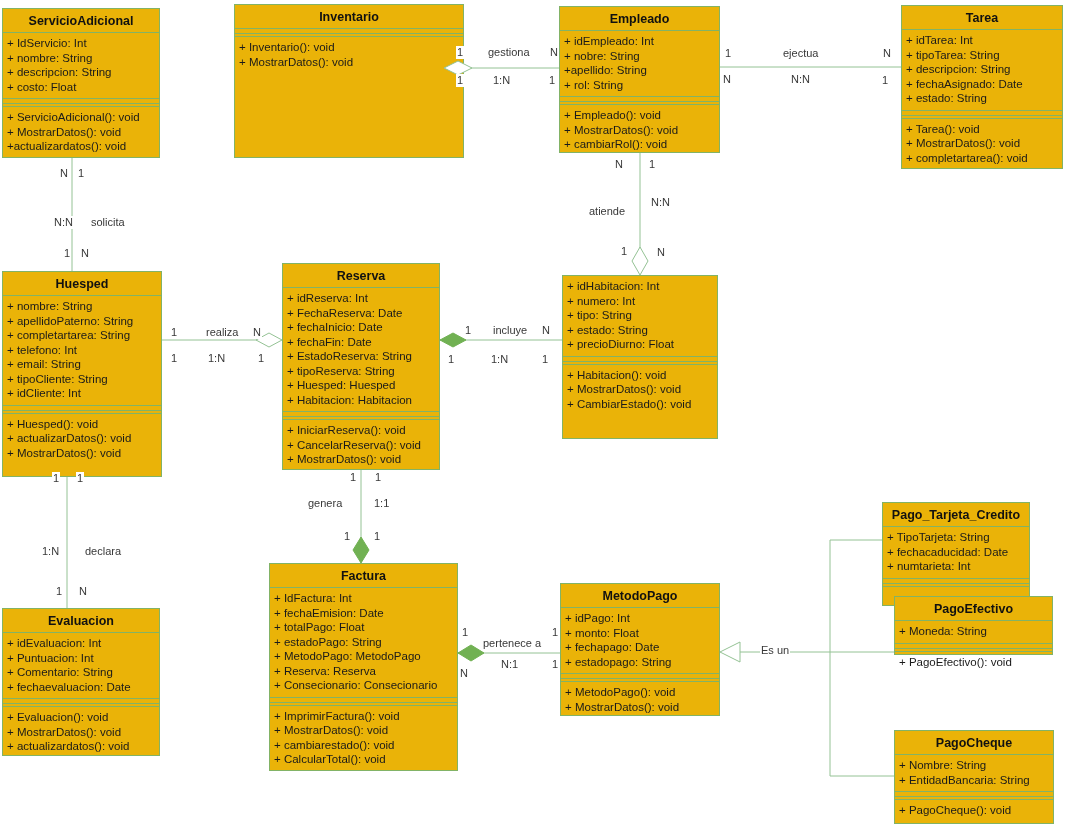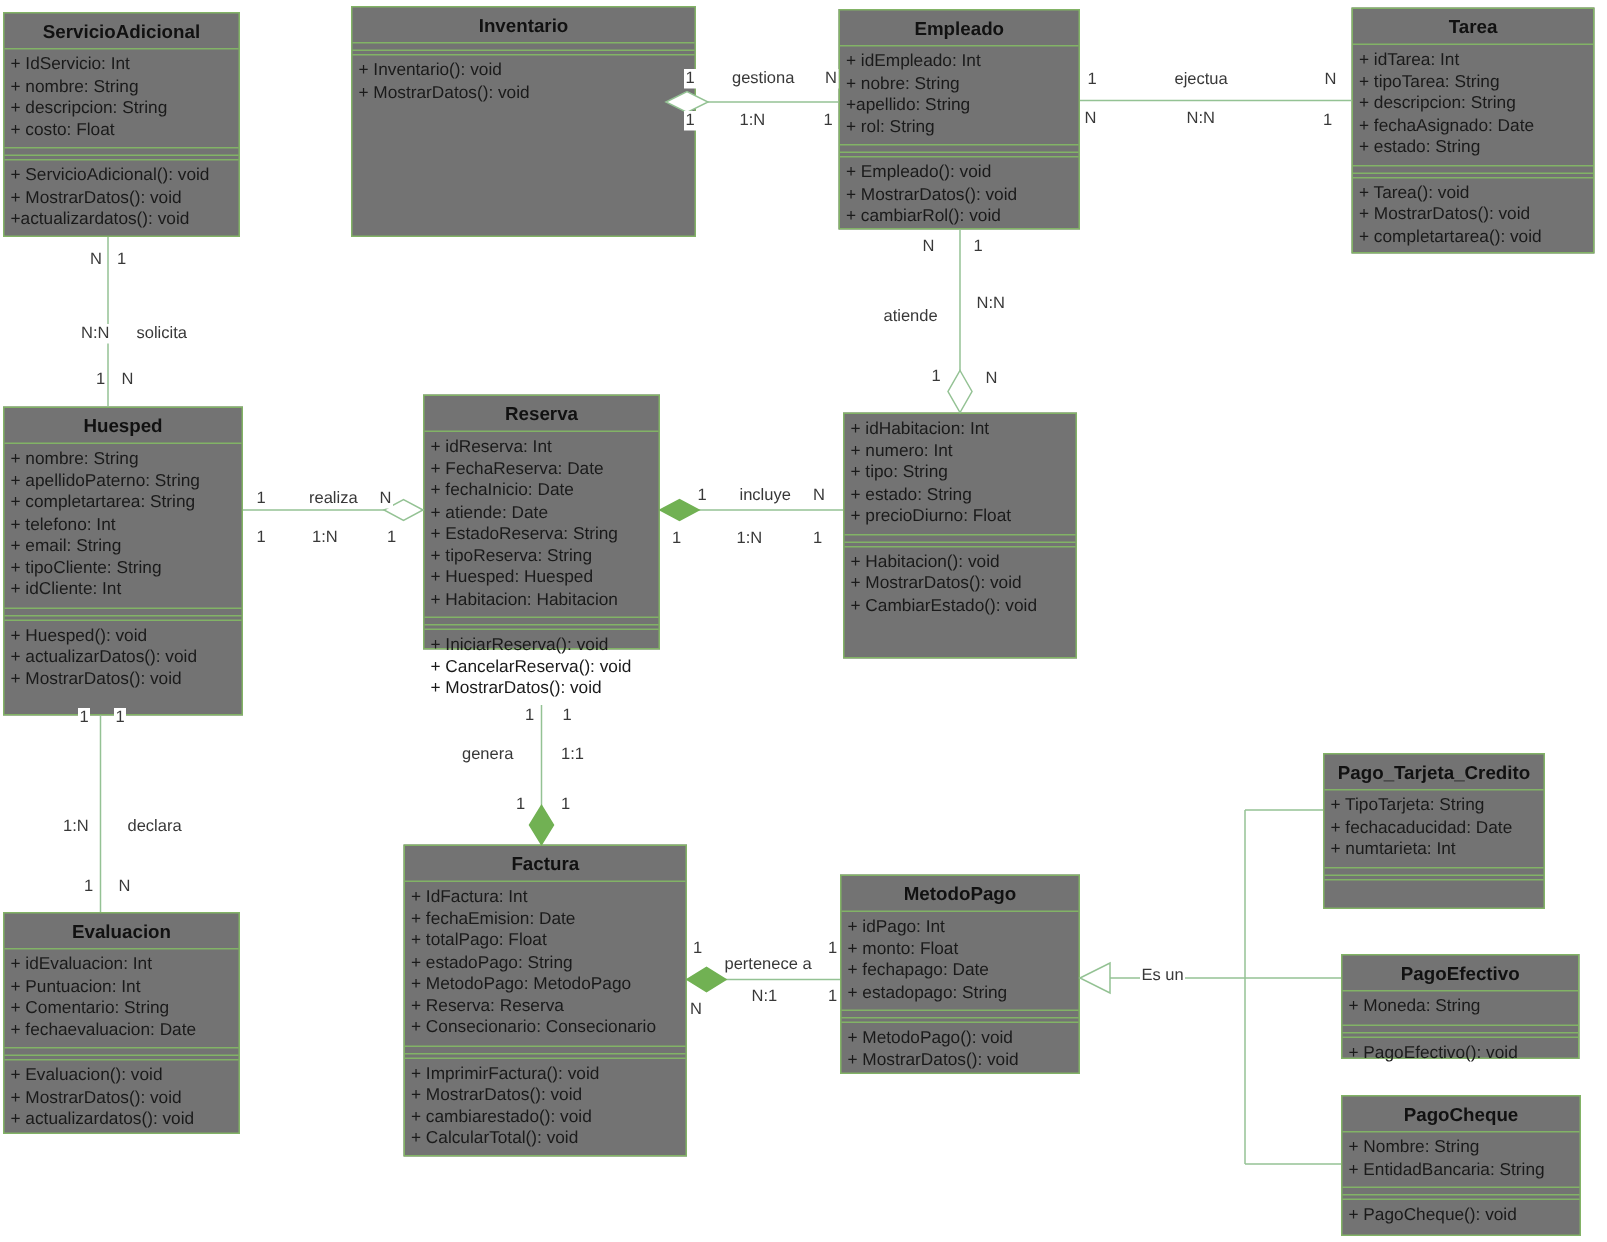--- a/index.html
+++ b/index.html
@@ -1,21 +1,21 @@
 <!DOCTYPE html>
 <html><head>
 <meta charset="utf-8">
 <style>
   html,body{margin:0;padding:0;background:#ffffff;}
   #canvas{
     position:relative;width:1071px;height:828px;background:#ffffff;
     font-family:"Liberation Sans","DejaVu Sans",sans-serif;color:#333;overflow:hidden;
   }
   .uml-class{
-    position:absolute;background:#737373;border:1px solid #82b366;box-sizing:border-box;
+    position:absolute;background:#eab308;border:1px solid #82b366;box-sizing:border-box;
   }
   .uml-title{
     text-align:center;font-weight:bold;font-size:12.5px;color:#111;
     padding:5px 3px 4px 3px;border-bottom:1px solid #82b366;white-space:nowrap;overflow:hidden;
   }
   .uml-attrs,.uml-methods{padding:3px 4px 4px 4px;border-bottom:1px solid #82b366;}
   .uml-methods{border-bottom:none;}
   .uml-sep-a{height:4px;border-bottom:1px solid #82b366;}
   .uml-sep-b{height:2px;border-bottom:1px solid #82b366;}
   .uml-line{font-size:11.5px;line-height:14.5px;color:#1a1a1a;white-space:nowrap;}
@@ -107,27 +107,27 @@
       </div>
     <div class="uml-sep-a"></div>
     <div class="uml-sep-b"></div>
     <div class="uml-methods">
         <div class="uml-line">+ Huesped(): void</div>
         <div class="uml-line">+ actualizarDatos(): void</div>
         <div class="uml-line">+ MostrarDatos(): void</div>
       </div>
   </div>
 
-  <div class="uml-class" style="left:282px;top:263px;width:158px;height:170px">
+  <div class="uml-class" style="left:282px;top:263px;width:158px;height:207px">
     <div class="uml-title">Reserva</div>
     <div class="uml-attrs">
         <div class="uml-line">+ idReserva: Int</div>
         <div class="uml-line">+ FechaReserva: Date</div>
         <div class="uml-line">+ fechaInicio: Date</div>
-        <div class="uml-line">+ atiende: Date</div>
+        <div class="uml-line">+ fechaFin: Date</div>
         <div class="uml-line">+ EstadoReserva: String</div>
         <div class="uml-line">+ tipoReserva: String</div>
         <div class="uml-line">+ Huesped: Huesped</div>
         <div class="uml-line">+ Habitacion: Habitacion</div>
       </div>
     <div class="uml-sep-a"></div>
     <div class="uml-sep-b"></div>
     <div class="uml-methods">
         <div class="uml-line">+ IniciarReserva(): void</div>
         <div class="uml-line">+ CancelarReserva(): void</div>
@@ -210,21 +210,21 @@
     <div class="uml-title">Pago_Tarjeta_Credito</div>
     <div class="uml-attrs">
         <div class="uml-line">+ TipoTarjeta: String</div>
         <div class="uml-line">+ fechacaducidad: Date</div>
         <div class="uml-line">+ numtarieta: Int</div>
       </div>
     <div class="uml-sep-a"></div>
     <div class="uml-sep-b"></div>
   </div>
 
-  <div class="uml-class" style="left:894px;top:636px;width:159px;height:70px">
+  <div class="uml-class" style="left:894px;top:596px;width:159px;height:59px">
     <div class="uml-title">PagoEfectivo</div>
     <div class="uml-attrs">
         <div class="uml-line">+ Moneda: String</div>
       </div>
     <div class="uml-sep-a"></div>
     <div class="uml-sep-b"></div>
     <div class="uml-methods">
         <div class="uml-line">+ PagoEfectivo(): void</div>
       </div>
   </div>

